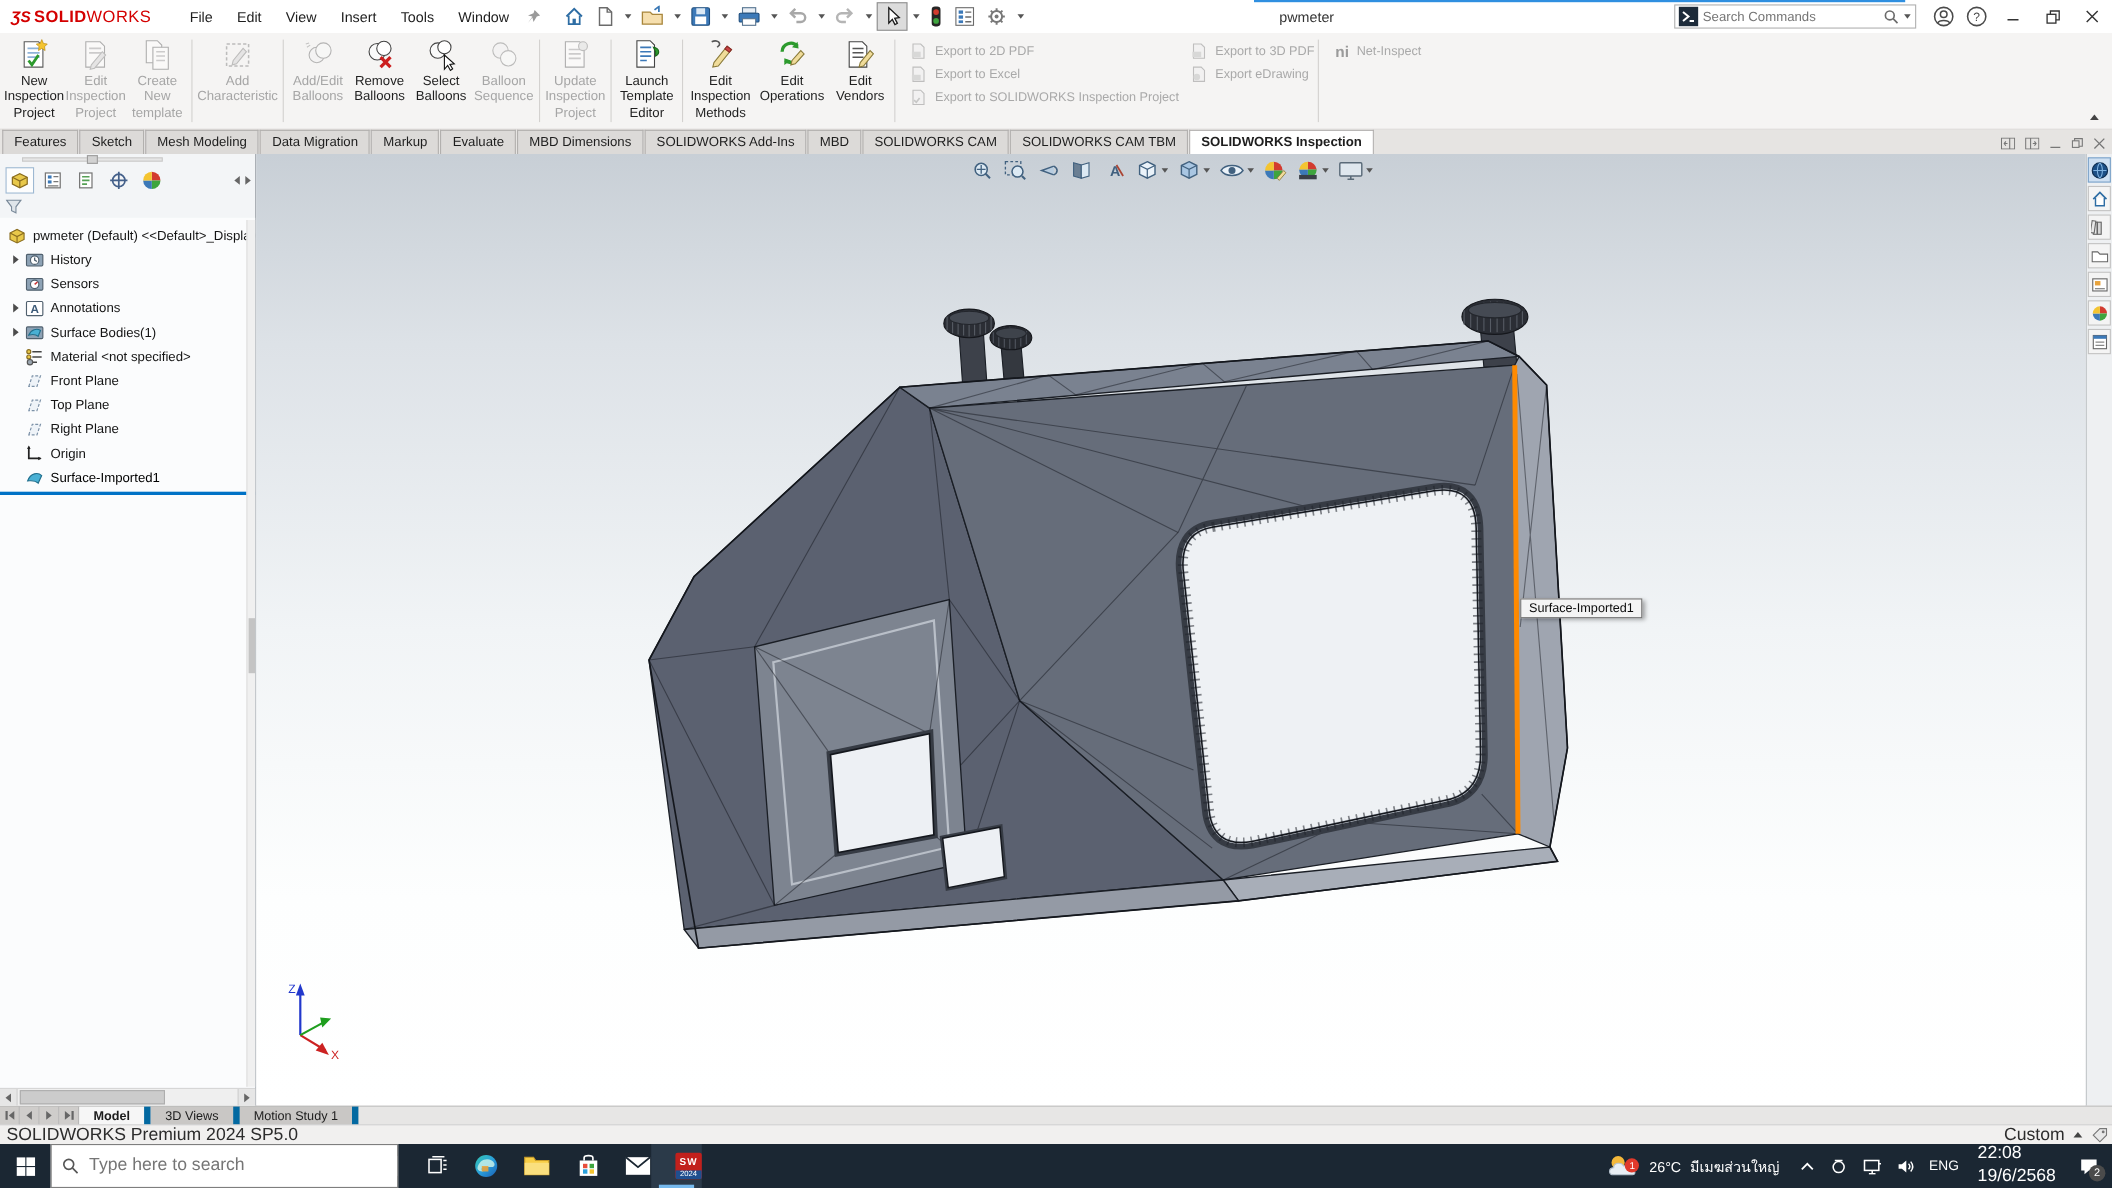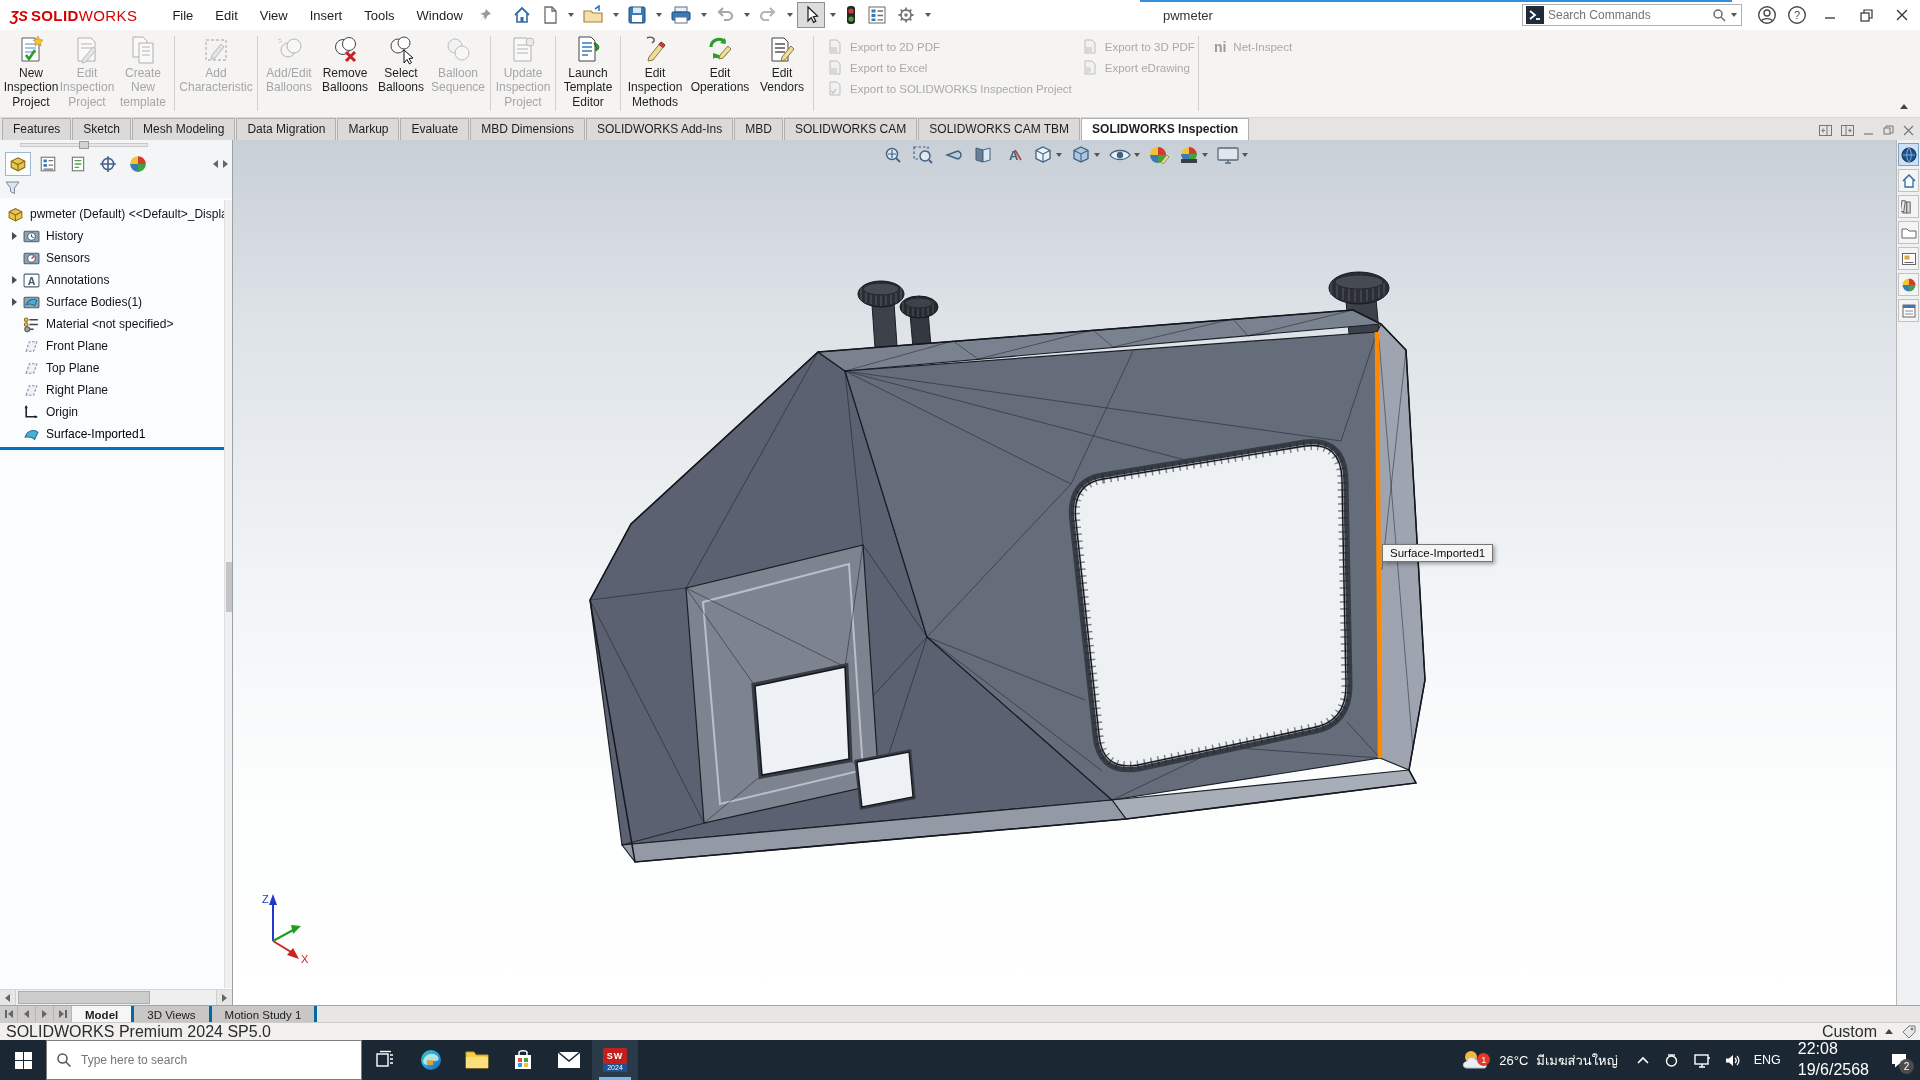--- a/index.html
+++ b/index.html
@@ -93,34 +93,34 @@
 
   
   .taskpane{width:24px;background:#eef0f2;border-left:1px solid #b5b9bd;display:flex;flex-direction:column;align-items:center;padding-top:3px;gap:3px}
   .tpbtn{width:21px;height:23px;display:flex;align-items:center;justify-content:center;background:#f4f4f4;border:1px solid #c2c2c2}
   .tpbtn.active{background:#cfe0f2;border-color:#7ba2c8}
 
   
   .modeltabs{height:17px;background:#d9d7d5;display:flex;align-items:stretch;border-top:1px solid #a3a3a3}
   .navbtn{width:18px;display:flex;align-items:center;justify-content:center;background:#cfcdcb;border-right:1px solid #b5b5b5;gap:1px}
   .navbar{width:2px;height:8px;background:#666}
-  .mtab{font-size:11.5px;padding:1px 13px 0;display:flex;align-items:center;background:#c9c7c5;border-right:3px solid #0369a1;color:#1c1c1c;white-space:nowrap}
+  .mtab{font-size:11.5px;padding:1px 13px 0;display:flex;align-items:center;background:#c9c7c5;border-right:6px solid #0369a1;color:#1c1c1c;white-space:nowrap}
   .mtab.active{background:#f6f6f6;font-weight:bold}
   .mtab-rest{flex:1;background:#e7e6e5}
 
   
   .statusbar{height:18px;background:#f1f0ef;border-top:1px solid #cccccc;display:flex;align-items:center;font-size:16px;color:#2c2c2c;padding-left:6px}
   .status-right{margin-left:auto;display:flex;align-items:center;gap:8px;margin-right:3px}
 
   
   .taskbar{height:40px;background:#1b2733;display:flex;align-items:center;color:#fff}
   .start{width:46px;height:40px;display:flex;align-items:center;justify-content:center}
   .tsearch{width:316px;height:40px;background:#fff;display:flex;align-items:center;border:1px solid #7e7e7e}
-  .tsearch input{border:none;outline:none;flex:1;font-size:12px;color:#a16207;min-width:0;font-family:"Liberation Sans",sans-serif}
-  .tbtn{width:46px;height:40px;display:flex;align-items:center;justify-content:center;position:relative}
+  .tsearch input{border:none;outline:none;flex:1;font-size:16px;color:#a16207;min-width:0;font-family:"Liberation Sans",sans-serif}
+  .tbtn{width:46px;height:40px;display:flex;align-items:center;justify-content:flex-end;position:relative}
   .tbtn.swactive{background:#2b3a49}
   .active-line{position:absolute;bottom:0;left:7px;right:7px;height:3px;background:#76b9ed}
   .sw-tile{width:24px;height:24px;background:#c2201c;border-radius:2px;display:flex;flex-direction:column;align-items:center;overflow:hidden}
   .sw-tile .swtxt{font-size:9px;font-weight:bold;color:#fff;line-height:16px;letter-spacing:1px}
   .sw-tile .swyr{font-size:7px;background:#1f4f8f;width:100%;text-align:center;color:#fff;line-height:8px}
   .tray{margin-left:auto;display:flex;align-items:center;height:40px}
   .weather{display:flex;align-items:center;gap:8px;padding:0 10px;font-size:13px;position:relative}
   .wbadge{position:absolute;left:26px;top:5px;width:13px;height:13px;background:#e0392b;border-radius:50%;font-size:9px;display:flex;align-items:center;justify-content:center;color:#fff}
   .tray-icons{display:flex;align-items:center;gap:13px;padding:0 8px;font-size:12.5px}
   .clock{font-size:16px;text-align:left;line-height:1.3;padding:0 9px}

